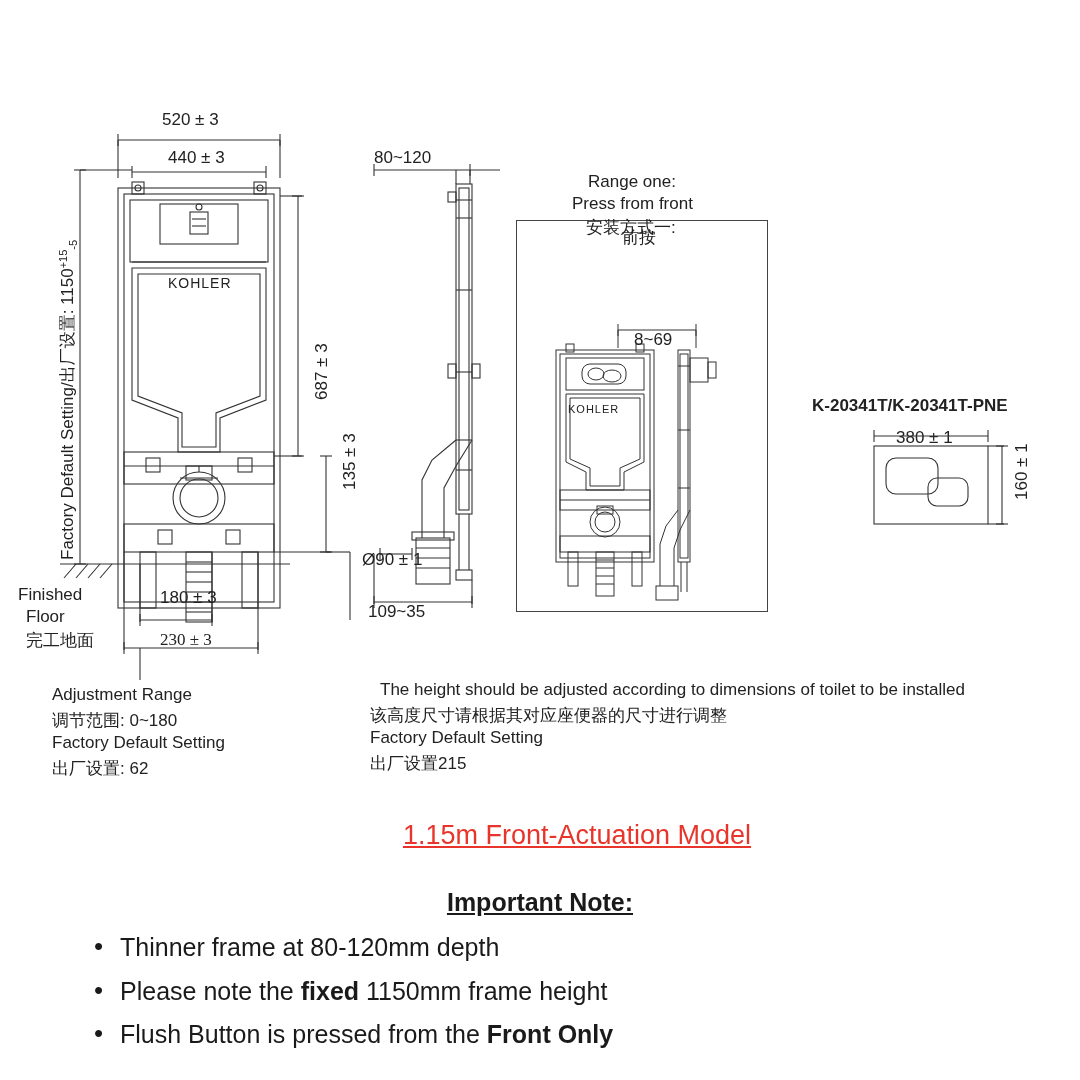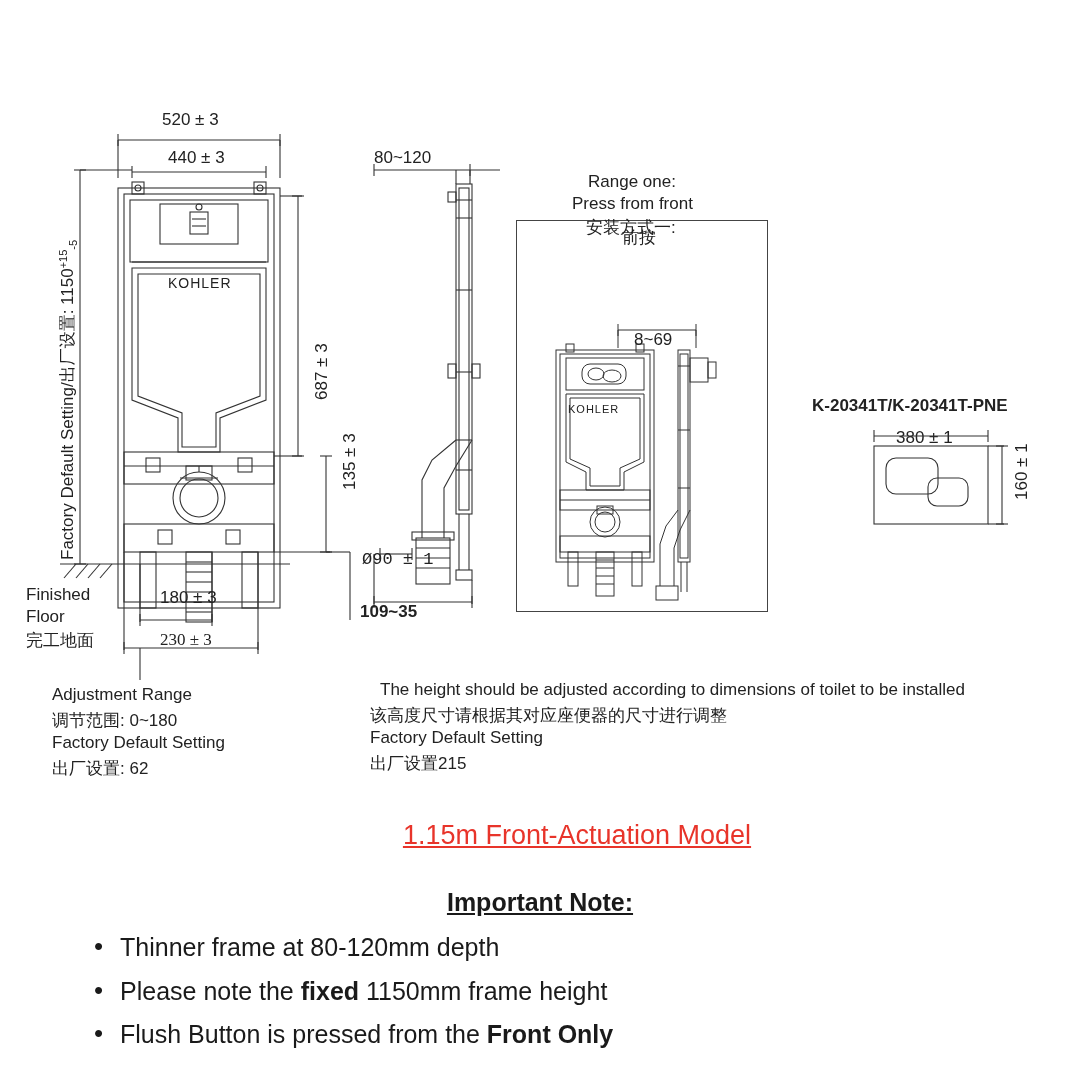--- a/index.html
+++ b/index.html
@@ -155,21 +155,21 @@
   </div>
   <div class="abs" style="left:340px;top:490px;transform:rotate(-90deg);transform-origin:0 0;">
     <span class="lbl">135 ± 3</span>
   </div>
 
   <span class="abs lbl" style="left:168px;top:275px;font-size:14px;letter-spacing:1px;">KOHLER</span>
 
   <span class="abs lbl" style="left:160px;top:588px;">180 ± 3</span>
   <span class="abs lbl" style="left:160px;top:630px;font-family:Liberation Serif, serif;">230 ± 3</span>
 
-  <span class="abs lbl" style="left:26px;top:585px;">Finished</span>
+  <span class="abs lbl" style="left:18px;top:585px;">Finished</span>
   <span class="abs lbl" style="left:26px;top:607px;">Floor</span>
   <span class="abs lbl" style="left:26px;top:629px;">完工地面</span>
 
   <span class="abs lbl" style="left:52px;top:685px;">Adjustment Range</span>
   <span class="abs lbl" style="left:52px;top:709px;">调节范围: 0~180</span>
   <span class="abs lbl" style="left:52px;top:733px;">Factory Default Setting</span>
   <span class="abs lbl" style="left:52px;top:757px;">出厂设置: 62</span>
 
   <svg class="abs" style="left:360px;top:140px;" width="180" height="500" viewBox="0 0 180 500">
     <g stroke="#333" fill="none" stroke-width="1.1">
@@ -211,22 +211,22 @@
 
       <line x1="14" y1="462" x2="112" y2="462"></line>
       <line x1="14" y1="456" x2="14" y2="468"></line>
       <line x1="112" y1="456" x2="112" y2="468"></line>
       <line x1="14" y1="414" x2="14" y2="464"></line>
       <line x1="112" y1="440" x2="112" y2="464"></line>
     </g>
   </svg>
 
   <span class="abs lbl" style="left:374px;top:148px;">80~120</span>
-  <span class="abs lbl" style="left:362px;top:550px;font-family:Liberation Mono, monospace;">Ø90 ± 1</span>
-  <span class="abs lbl" style="left:360px;top:602px;font-weight:bold;">109~35</span>
+  <span class="abs lbl" style="left:362px;top:550px;">Ø90 ± 1</span>
+  <span class="abs lbl" style="left:368px;top:602px;">109~35</span>
 
   <div class="abs" style="left:516px;top:220px;width:250px;height:390px;border:1px solid #444;"></div>
 
   <span class="abs lbl" style="left:588px;top:172px;">Range one:</span>
   <span class="abs lbl" style="left:572px;top:194px;">Press from front</span>
   <span class="abs lbl" style="left:586px;top:216px;">安装方式一:</span>
   <span class="abs lbl" style="left:622px;top:226px;text-align:center;">前按</span>
 
   <svg class="abs" style="left:520px;top:320px;" width="248" height="290" viewBox="0 0 248 290">
     <g stroke="#333" fill="none" stroke-width="1">

